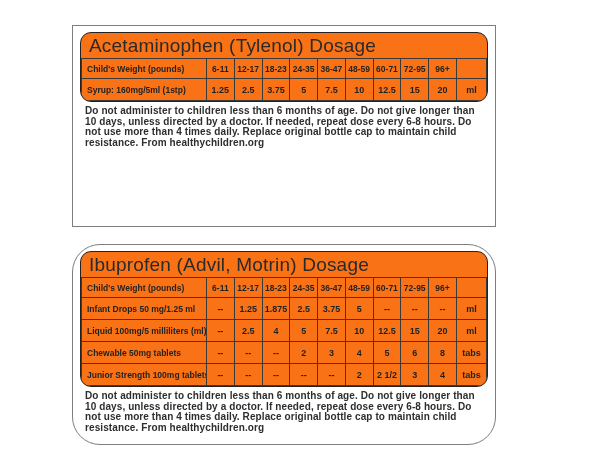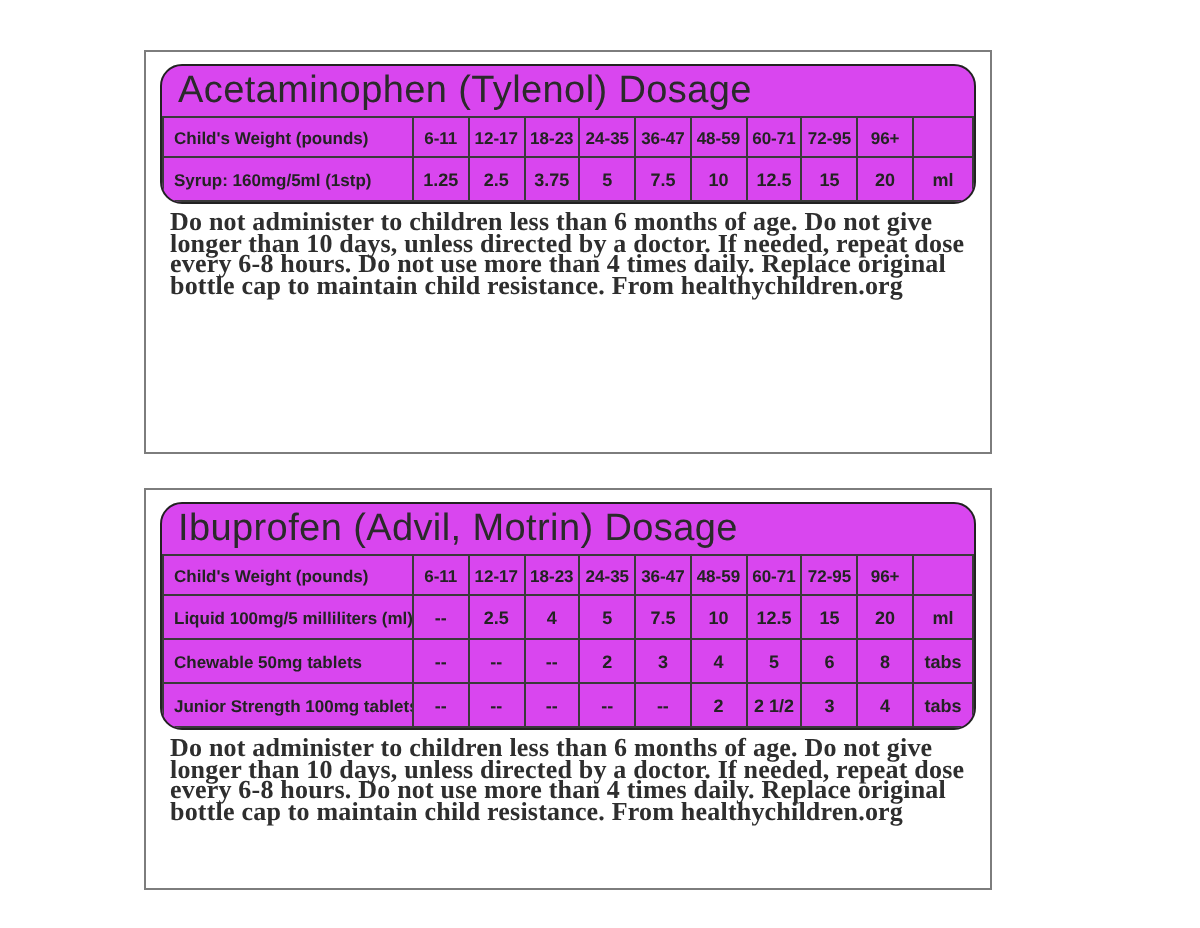--- a/index.html
+++ b/index.html
@@ -9,21 +9,21 @@
   }
   .dose-box{
     position:absolute;left:72px;width:424px;box-sizing:border-box;
     border:1px solid #7d7d7d;background:#ffffff;
   }
   .rounded-panel{
     margin:6px 7px 0 7px;
     border:1.5px solid #222222;
     border-radius:11px;
     overflow:hidden;
-    background:#d946ef;
+    background:#f97316;
   }
   .table-title{
     font-size:19px;font-weight:400;color:#2a2a2a;
     line-height:20px;padding:3px 8px 2px 8px;
     letter-spacing:.2px;white-space:nowrap;
   }
   table.dose-grid{
     width:100%;border-collapse:collapse;table-layout:fixed;
     border-top:1.2px solid #222;
   }
@@ -32,26 +32,25 @@
     font-weight:bold;color:#232323;
     text-align:center;vertical-align:middle;
     padding:0;overflow:hidden;white-space:nowrap;
   }
   .dose-grid th{height:19px;font-size:8.5px;}
   .dose-grid td{height:21px;font-size:9px;}
   .dose-grid .label-cell{text-align:left;padding-left:5px;font-size:8.5px;}
   .dose-grid .unit-cell{font-size:9px;}
   .footnote{
     margin:4px 8px 0 12px;
-    font-size:13px;line-height:10.5px;font-weight:bold;color:#2e2e2e;
+    font-size:10px;line-height:10.5px;font-weight:bold;color:#2e2e2e;
     letter-spacing:.1px;
-    font-family:Liberation Serif, serif;
   }
   #box-acetaminophen{top:25px;height:202px;}
-  #box-ibuprofen{top:244px;height:201px;}
+  #box-ibuprofen{top:244px;height:201px;border-radius:28px;}
 </style>
 </head>
 <body>
 
 <section class="dose-box" id="box-acetaminophen">
   <div class="rounded-panel">
     <div class="table-title">Acetaminophen (Tylenol) Dosage</div>
     <table class="dose-grid">
         <colgroup>
           <col style="width: 125px;">
@@ -128,20 +127,33 @@
             <th>36-47</th>
             <th>48-59</th>
             <th>60-71</th>
             <th>72-95</th>
             <th>96+</th>
             <th></th>
           </tr>
         </thead>
         <tbody>
           <tr>
+            <td class="label-cell">Infant Drops 50 mg/1.25 ml</td>
+            <td>--</td>
+            <td>1.25</td>
+            <td>1.875</td>
+            <td>2.5</td>
+            <td>3.75</td>
+            <td>5</td>
+            <td>--</td>
+            <td>--</td>
+            <td>--</td>
+            <td class="unit-cell">ml</td>
+          </tr>
+          <tr>
             <td class="label-cell">Liquid 100mg/5 milliliters (ml)</td>
             <td>--</td>
             <td>2.5</td>
             <td>4</td>
             <td>5</td>
             <td>7.5</td>
             <td>10</td>
             <td>12.5</td>
             <td>15</td>
             <td>20</td>

